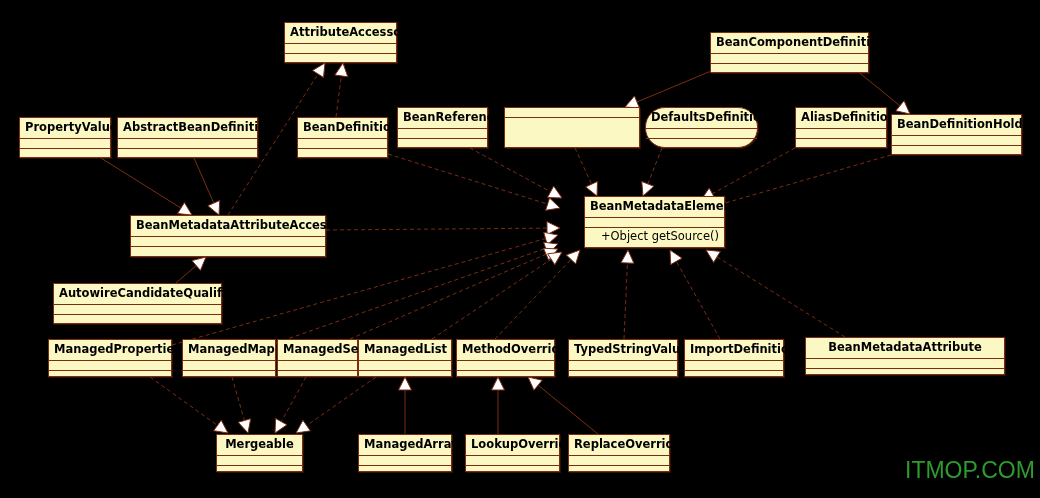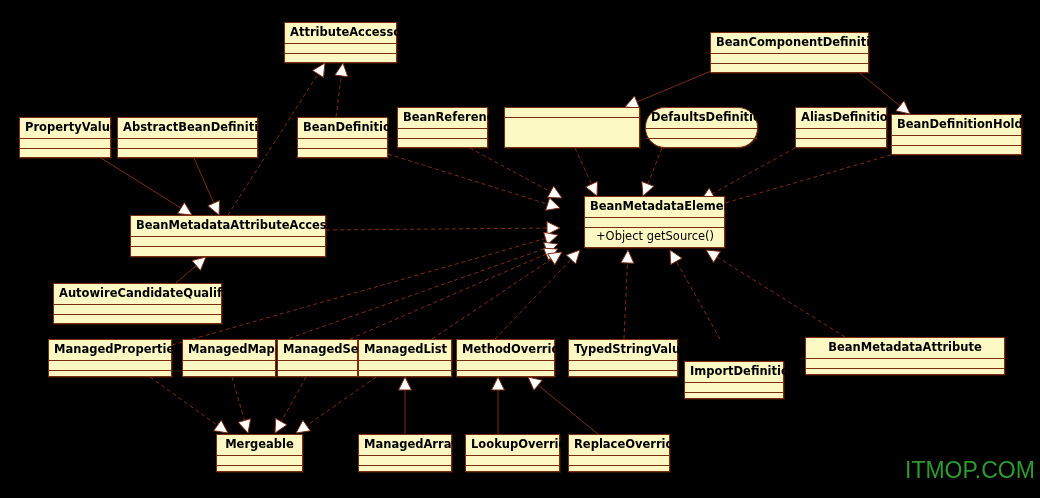--- a/index.html
+++ b/index.html
@@ -51,21 +51,21 @@
     box-sizing: border-box;
     height: 10px;
     font-size: 11.5px;
     color: #000000;
     line-height: 1;
     white-space: nowrap;
   }
   .uml-ops.has-text {
     height: auto;
     padding: 3px 5px 4px 6px;
-    text-align: center;
+    text-align: right;
   }
   .watermark {
     position: absolute;
     font-family: "Liberation Sans", sans-serif;
     font-size: 23px;
     font-weight: normal;
     letter-spacing: 0px;
     color: #2e9b2e;
     white-space: nowrap;
     z-index: 9;
@@ -281,21 +281,21 @@
       <div class="uml-class" style="left: 456px; top: 339px; width: 99px; height: 38px;">
         <div class="uml-name">MethodOverride</div>
         <div class="uml-attrs"></div>
         <div class="uml-ops"></div>
       </div>
       <div class="uml-class" style="left: 568px; top: 339px; width: 110px; height: 38px;">
         <div class="uml-name">TypedStringValue</div>
         <div class="uml-attrs"></div>
         <div class="uml-ops"></div>
       </div>
-      <div class="uml-class" style="left: 684px; top: 339px; width: 100px; height: 38px; margin-top: 22px;">
+      <div class="uml-class" style="left: 684px; top: 339px; width: 100px; height: 38px;">
         <div class="uml-name">ImportDefinition</div>
         <div class="uml-attrs"></div>
         <div class="uml-ops"></div>
       </div>
       <div class="uml-class" style="left: 805px; top: 337px; width: 200px; height: 38px;">
         <div class="uml-name">BeanMetadataAttribute</div>
         <div class="uml-attrs"></div>
         <div class="uml-ops"></div>
       </div>
       <div class="uml-class" style="left: 216px; top: 434px; width: 87px; height: 38px;">

